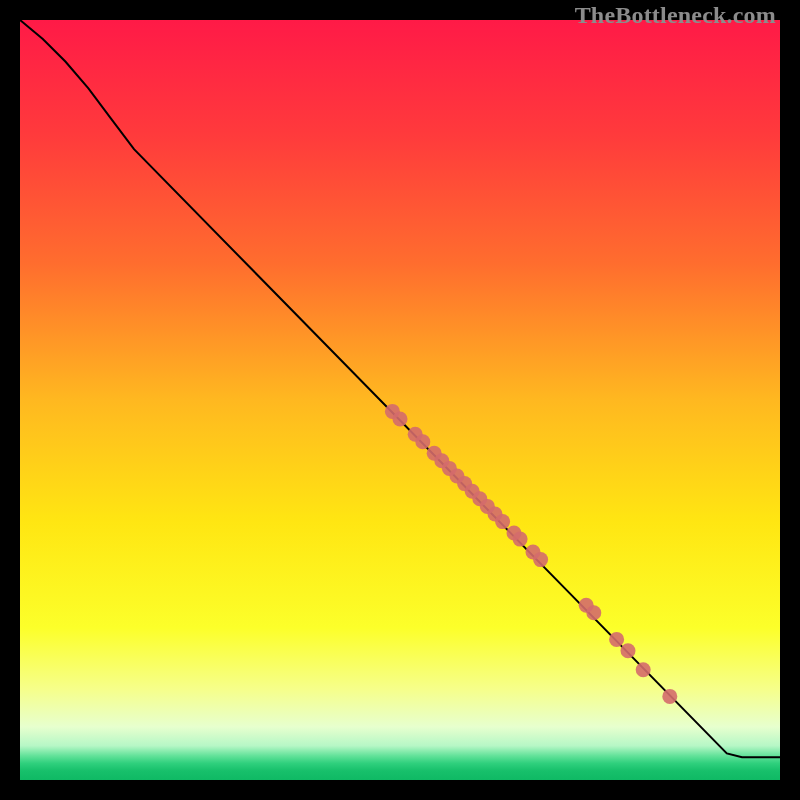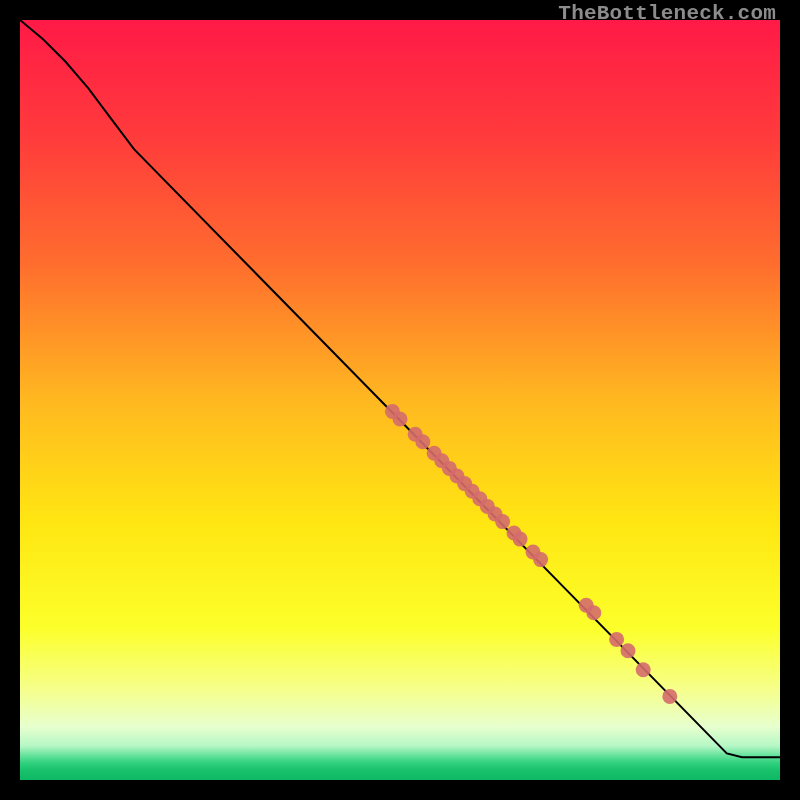--- a/index.html
+++ b/index.html
@@ -22,22 +22,22 @@
     position: absolute;
     left: 0;
     top: 0;
     width: 760px;
     height: 760px;
   }
   .watermark {
     position: absolute;
     top: 2px;
     right: 24px;
-    font-family: Liberation Mono, monospace;
-    font-size: 21px;
+    font-family: Liberation Serif, serif;
+    font-size: 24px;
     font-weight: 600;
     color: #8c8c8c;
     letter-spacing: 0.2px;
   }
   svg {
     display: block;
   }
 </style>
 </head>
 <body>

